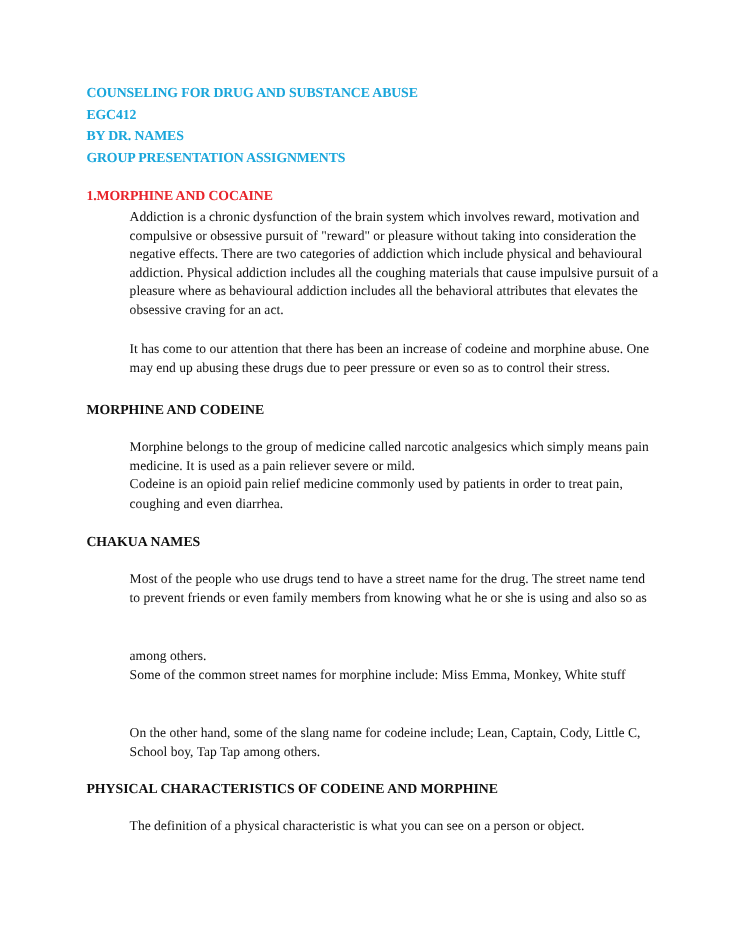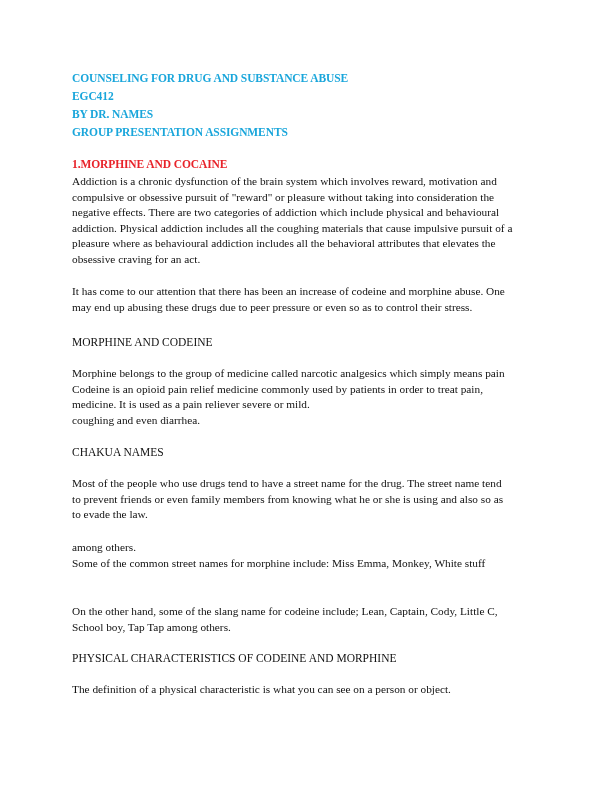--- a/index.html
+++ b/index.html
@@ -2,23 +2,23 @@
 <html><head>
 <meta charset="utf-8">
 <style>
   html, body { margin: 0; padding: 0; background: #ffffff; }
   body { width: 612px; height: 792px; position: relative; overflow: hidden;
          font-family: "Liberation Serif", "DejaVu Serif", serif; color: #111; }
   .hdr { position: absolute; left: 72px; font-weight: bold; font-size: 11.5px;
          color: #1aa6db; text-decoration-thickness: 1.5px;
          white-space: nowrap; letter-spacing: -0.1px; }
   .red { color: #e8232a; }
-  .h { position: absolute; left: 72px; font-weight: normal; font-size: 11.5px; white-space: nowrap; }
+  .h { position: absolute; left: 72px; font-weight: bold; font-size: 11.5px; white-space: nowrap; }
   .p { position: absolute; left: 72px; width: 470px; font-size: 11.3px; line-height: 15.6px; }
-  .line { display: block; white-space: nowrap; }
+  .line { display: block; white-space: nowrap; margin-left: 36px; }
 </style>
 </head>
 <body>
 
 <div class="hdr" style="top:72px">COUNSELING FOR DRUG AND SUBSTANCE ABUSE</div>
 <div class="hdr" style="top:90px">EGC412</div>
 <div class="hdr" style="top:108px">BY DR. NAMES</div>
 <div class="hdr" style="top:126px">GROUP PRESENTATION ASSIGNMENTS</div>
 
 <div class="hdr red" style="top:158px">1.MORPHINE AND COCAINE</div>
@@ -32,30 +32,29 @@
   <span class="line">obsessive craving for an act.</span>
 </div>
 <div class="p" style="top:284px">
   <span class="line">It has come to our attention that there has been an increase of codeine and morphine abuse. One</span>
   <span class="line">may end up abusing these drugs due to peer pressure or even so as to control their stress.</span>
 </div>
 
 <div class="h" style="top:336px">MORPHINE AND CODEINE</div>
 <div class="p" style="top:366px">
   <span class="line">Morphine belongs to the group of medicine called narcotic analgesics which simply means pain</span>
+  <span class="line">medicine. It is used as a pain reliever severe or mild.</span>
   <span class="line">Codeine is an opioid pain relief medicine commonly used by patients in order to treat pain,</span>
-  <span class="line">medicine. It is used as a pain reliever severe or mild.</span>
   <span class="line">coughing and even diarrhea.</span>
 </div>
 
 <div class="h" style="top:446px">CHAKUA NAMES</div>
 <div class="p" style="top:476px">
   <span class="line">Most of the people who use drugs tend to have a street name for the drug. The street name tend</span>
   <span class="line">to prevent friends or even family members from knowing what he or she is using and also so as</span>
-  <span class="line">to evade the law.</span>
 </div>
 <div class="p" style="top:540px">
   <span class="line">among others.</span>
   <span class="line">Some of the common street names for morphine include: Miss Emma, Monkey, White stuff</span>
 </div>
 <div class="p" style="top:604px">
   <span class="line"> On the other hand, some of the slang name for codeine include; Lean, Captain, Cody, Little C,</span>
   <span class="line">School boy, Tap Tap among others.</span>
 </div>
 

